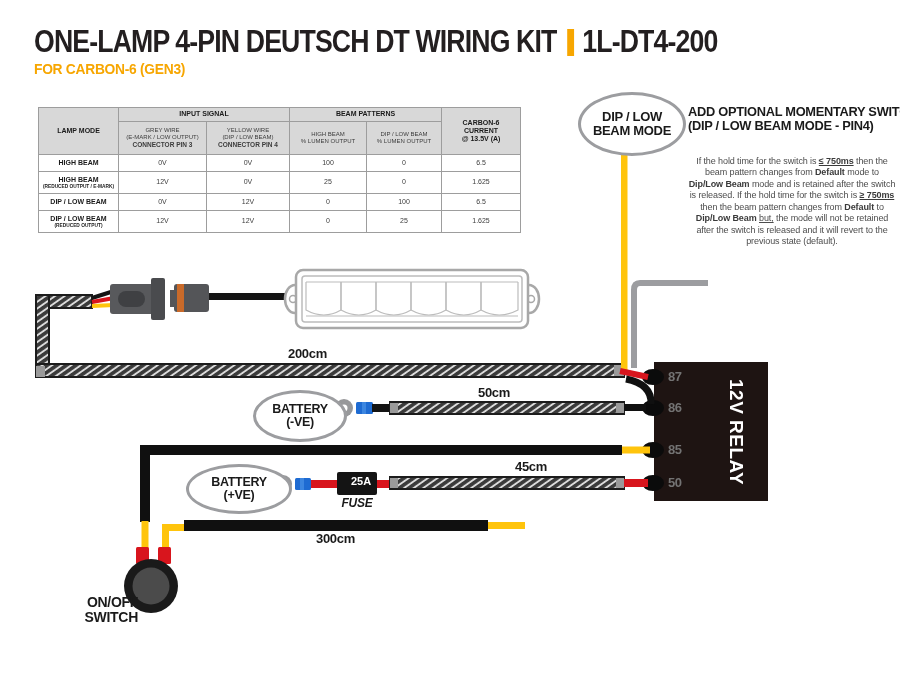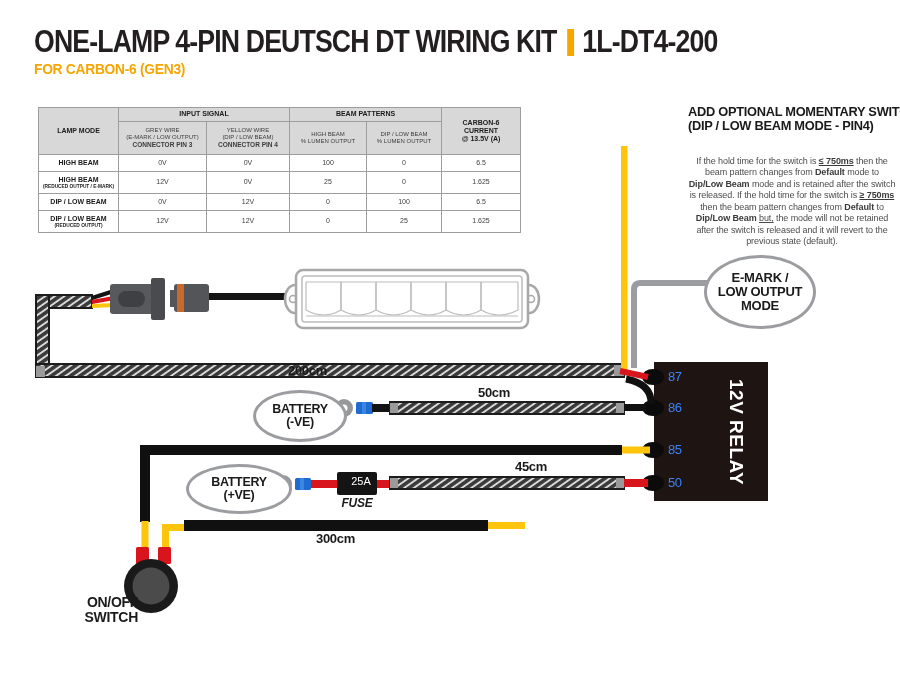--- a/index.html
+++ b/index.html
@@ -28,26 +28,26 @@
            transform:scaleX(0.95);transform-origin:left top;white-space:nowrap;}
   #note .b{margin-top:22px;font-size:9px;line-height:1.28;color:#4d4d4d;letter-spacing:-0.1px;text-align:center;}
   #note .b .bold{font-weight:700;color:#3a3a3a;}
   #note .b .u{text-decoration:underline;}
   
   .oval{border:3px solid #9c9da0;border-radius:50%;background:#fff;display:flex;flex-direction:column;
         align-items:center;justify-content:center;font-weight:700;line-height:1.08;text-align:center;
         letter-spacing:-0.3px;z-index:3;}
   
   .dlab{font-weight:700;font-size:13px;letter-spacing:-0.3px;color:#1a1a1a;z-index:3;}
-  .pin{color:#3b82f6;font-weight:400;font-size:13px;letter-spacing:-0.5px;z-index:3;}
+  .pin{color:#737373;font-weight:700;font-size:13px;letter-spacing:-0.5px;z-index:3;}
   #relaytxt{left:714px;top:372px;width:44px;height:120px;color:#fff;font-weight:700;font-size:19px;
             letter-spacing:0.5px;writing-mode:vertical-rl;text-align:center;z-index:3;
             display:flex;align-items:center;justify-content:center;}
   #fuse-rating{left:337px;top:475px;width:48px;text-align:center;color:#fff;font-size:11px;
-               font-weight:400;z-index:3;}
+               font-weight:700;z-index:3;}
   #switchlab{left:60px;top:565px;width:78px;text-align:right;font-size:14px;line-height:1.05;z-index:3;margin-top:30px;}
   svg{position:absolute;left:0;top:0;z-index:1;}
 </style>
 </head>
 <body>
 
 <div id="stage">
 
   <svg width="900" height="675" viewBox="0 0 900 675">
     <defs>
@@ -243,35 +243,34 @@
     </table>
 
   <div id="note" class="abs">
     <div class="h">
       <div>ADD OPTIONAL MOMENTARY SWITCH</div>
       <div>(DIP / LOW BEAM MODE - PIN4)</div>
     </div>
     <div class="b"><span>If the hold time for the switch is </span><span class="bold u">≤ 750ms</span><span> then the beam pattern changes from </span><span class="bold">Default</span><span> mode to </span><span class="bold">Dip/Low Beam</span><span> mode and is retained after the switch is released.  If the hold time for the switch is </span><span class="bold u">≥ 750ms</span><span> then the beam pattern changes from </span><span class="bold">Default</span><span> to </span><span class="bold">Dip/Low Beam</span><span> </span><span class="u">but,</span><span> the mode will not be retained after the switch is released and it will revert to the previous state (default).</span></div>
   </div>
 
-  <div class="abs oval" style="left:704px;top:255px;width:106px;height:68px;font-size:13px;">
-    <span>E-MARK /</span>
-      <span>LOW OUTPUT</span>
-      <span>MODE</span>
+  <div class="abs oval" style="left:578px;top:92px;width:102px;height:58px;font-size:13px;">
+    <span>DIP / LOW</span>
+      <span>BEAM MODE</span>
   </div>
   <div class="abs oval" style="left:253px;top:390px;width:88px;height:46px;font-size:12.5px;">
     <span>BATTERY</span>
       <span>(-VE)</span>
   </div>
   <div class="abs oval" style="left:186px;top:464px;width:100px;height:44px;font-size:12.5px;">
     <span>BATTERY</span>
       <span>(+VE)</span>
   </div>
 
-  <div class="abs dlab" style="left:288px;top:346px;margin-top:17px;">200cm</div>
+  <div class="abs dlab" style="left:288px;top:346px;">200cm</div>
   <div class="abs dlab" style="left:478px;top:385px;">50cm</div>
   <div class="abs dlab" style="left:488px;top:459px;margin-left:27px;">45cm</div>
   <div class="abs dlab" style="left:316px;top:531px;">300cm</div>
   <div id="fuse-rating" class="abs">25A</div>
   <div class="abs dlab" style="left:337px;top:496px;width:40px;text-align:center;font-size:12px;font-style:italic;">FUSE</div>
   <div id="switchlab" class="abs dlab">
     <div>ON/OFF</div>
       <div>SWITCH</div>
   </div>
 

